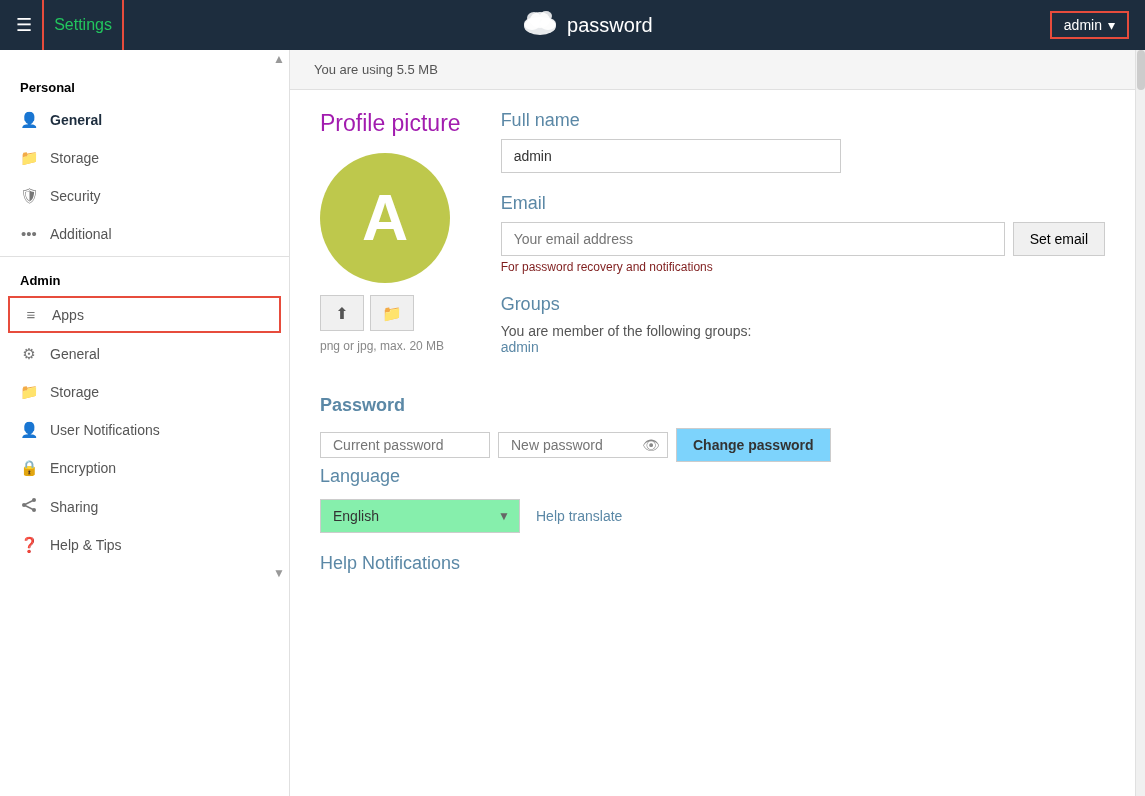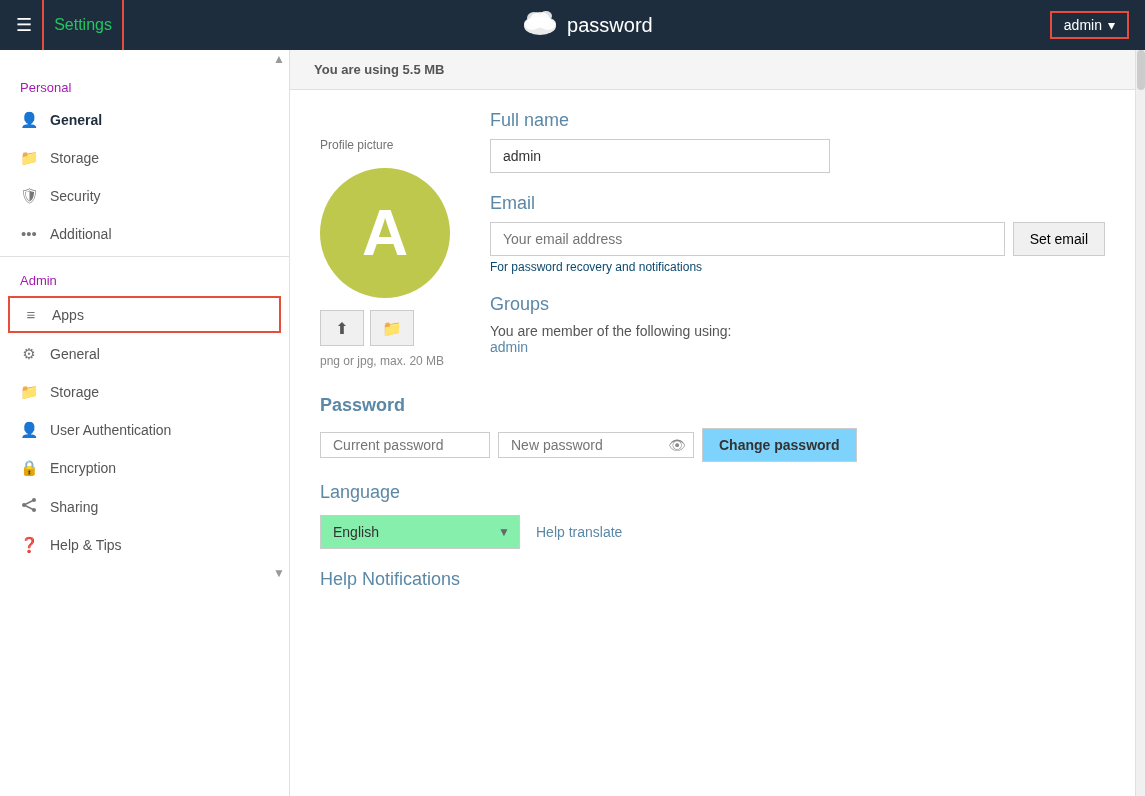--- a/index.html
+++ b/index.html
@@ -54,23 +54,23 @@
       position: sticky;
       top: 0;
       display: flex;
       justify-content: flex-end;
       padding: 2px 4px;
       background: #fff;
     }
     .scroll-arrow { color: #999; font-size: 12px; cursor: pointer; }
 
     .sidebar-section-title {
-      font-weight: normal;
+      font-weight: bold;
       font-size: 13px;
-      color: #a21caf;
+      color: #000000;
       padding: 12px 20px 6px 20px;
     }
     .sidebar-item {
       display: flex;
       align-items: center;
       gap: 12px;
       padding: 10px 20px;
       cursor: pointer;
       color: #555;
       font-size: 14px;
@@ -91,30 +91,29 @@
       overflow-y: auto;
       padding: 0;
       background: #fff;
     }
     .usage-bar {
       background: #f5f5f5;
       padding: 12px 24px;
       font-size: 13px;
       color: #555;
       border-bottom: 1px solid #e0e0e0;
-      font-weight: bold;
     }
 
     .content-body { padding: 20px 30px; }
 
     .two-col { display: flex; gap: 40px; }
 
     
     .profile-section { flex: 0 0 auto; }
-    .profile-section h3 { color: #737373; font-size: 12px; font-weight: normal; margin-bottom: 16px; margin-top: 28px; }
+    .profile-section h3 { color: #a21caf; font-size: 23px; font-weight: normal; margin-bottom: 16px; }
     .avatar-circle {
       width: 130px;
       height: 130px;
       border-radius: 50%;
       background: #bec84c;
       display: flex;
       align-items: center;
       justify-content: center;
       color: #fff;
       font-size: 64px;
@@ -152,51 +151,51 @@
     .email-row { display: flex; gap: 8px; align-items: flex-end; }
     .email-row .field-input { flex: 1; max-width: none; }
     .set-email-btn {
       padding: 8px 16px;
       background: #f0f0f0;
       border: 1px solid #ccc;
       cursor: pointer;
       font-size: 14px;
       white-space: nowrap;
     }
-    .email-hint { font-size: 12px; color: #0c4a6e; margin-top: 4px; }
+    .email-hint { font-size: 12px; color: #7f1d1d; margin-top: 4px; }
     .groups-text { font-size: 14px; color: #555; }
     .groups-link { color: #5b88a6; text-decoration: none; cursor: pointer; }
 
     
     .password-section { margin-top: 20px; }
     .password-section h3 { color: #5b88a6; font-size: 18px; font-weight: bold; margin-bottom: 12px; }
     .password-row { display: flex; gap: 8px; align-items: center; }
     .pwd-input {
       padding: 4px 12px;
       border: 1px solid #ccc;
       font-size: 14px;
       color: #aaa;
       outline: none;
       width: 170px;
     }
     .pwd-input-with-eye { position: relative; }
-    .pwd-input-with-eye input { padding-right: 36px; width: 196px; }
+    .pwd-input-with-eye input { padding-right: 36px; width: 170px; }
     .eye-icon { position: absolute; right: 8px; top: 50%; transform: translateY(-50%); color: #888; cursor: pointer; font-size: 14px; }
     .change-pwd-btn {
       padding: 8px 16px;
       background: #7dd3fc;
       border: 1px solid #ccc;
       cursor: pointer;
       font-size: 14px;
       font-weight: bold;
       color: #333;
     }
 
     
-    .language-section { margin-top: 20px; }
+    .language-section { margin-top: 4px; }
     .language-section h3 { color: #5b88a6; font-size: 18px; font-weight: normal; margin-bottom: 12px; }
     .language-row { display: flex; gap: 16px; align-items: center; }
     .language-select {
       padding: 8px 12px;
       border: 1px solid #ccc;
       font-size: 14px;
       color: #333;
       background: #86efac;
       cursor: pointer;
       min-width: 200px;
@@ -304,21 +303,21 @@
     <div class="sidebar-item">
       <span class="sidebar-icon">⚙</span>
       <span>General</span>
     </div>
     <div class="sidebar-item">
       <span class="sidebar-icon">📁</span>
       <span>Storage</span>
     </div>
     <div class="sidebar-item">
       <span class="sidebar-icon">👤</span>
-      <span>User Authentication</span>
+      <span>User Notifications</span>
     </div>
     <div class="sidebar-item">
       <span class="sidebar-icon">🔒</span>
       <span>Encryption</span>
     </div>
     <div class="sidebar-item">
       <span class="sidebar-icon">
         <svg width="16" height="16" viewBox="0 0 16 16" fill="#777">
             <circle cx="13" cy="3" r="2"></circle>
             <circle cx="13" cy="13" r="2"></circle>
@@ -373,21 +372,21 @@
               <div class="email-row">
                 <input class="field-input" type="email" placeholder="Your email address" style="">
                 <button class="set-email-btn">Set email</button>
               </div>
               <div class="email-hint">For password recovery and notifications</div>
             </div>
 
             <div class="field-group">
               <div class="field-label">Groups</div>
               <div class="groups-text">
-                <span>You are member of the following using:</span><br>
+                <span>You are member of the following groups:</span><br>
                 <a class="groups-link">admin</a>
               </div>
             </div>
           </div>
         </div>
 
         <div class="password-section">
           <h3>Password</h3>
           <div class="password-row">
             <input class="pwd-input" type="password" placeholder="Current password" style="">

